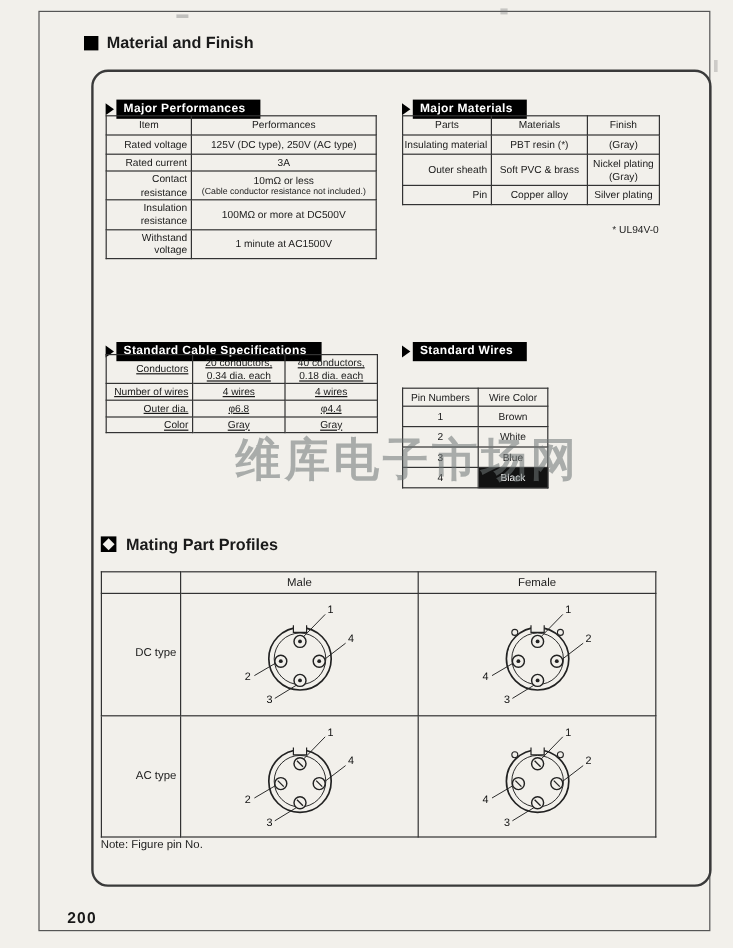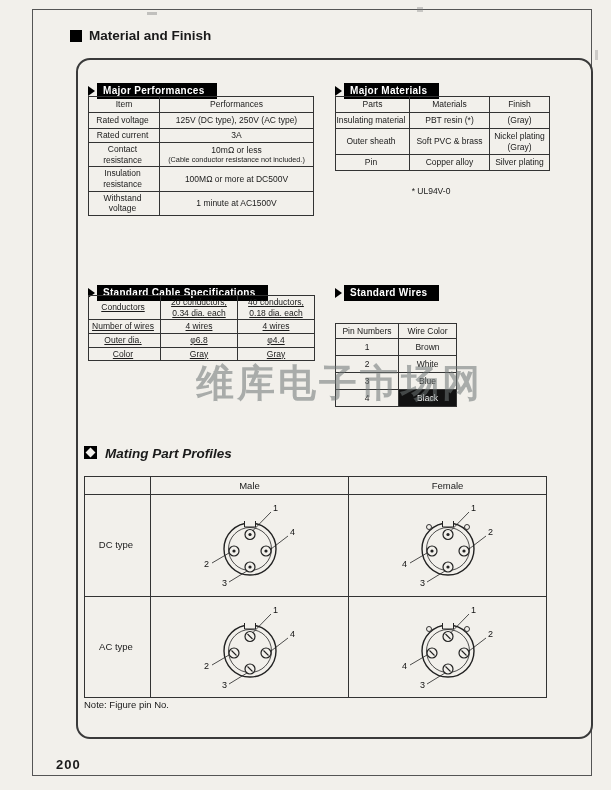--- a/index.html
+++ b/index.html
@@ -14,30 +14,30 @@
   .doc-title { position:absolute; left:70px; top:28px; display:flex; align-items:center; gap:7px; font-size:13.5px; font-weight:bold; }
   .doc-title .sq { width:12px; height:12px; background:#000; }
   .panel { position:absolute; left:76px; top:58px; width:517px; height:681px; border:2px solid #3a3a3a; border-radius:14px; }
 
   .secbar { position:absolute; display:flex; align-items:center; height:34px; }
   .secbar .tri { width:0; height:0; border-left:7px solid #000; border-top:5px solid transparent; border-bottom:5px solid transparent; margin-right:2px; }
   .secbar .bar { background:#000; color:#fff; font-size:10px; font-weight:bold; padding:2px 12px 3px 6px; letter-spacing:.3px; white-space:nowrap; }
 
   table.tbl { position:absolute; border-collapse:collapse; table-layout:fixed; }
   .tbl td { border:1px solid #333; font-size:8.5px; padding:1px 3px; text-align:center; vertical-align:middle; line-height:1.25; }
-  .tbl td.left { text-align:center; padding-left:0; }
+  .tbl td.left { text-align:right; padding-left:0; }
   .tbl td.black-cell { background:#121212; color:#fff; }
   .small-note { font-size:7.3px; }
 
-  .footnote { position:absolute; left:324px; top:186px; width:214px; text-align:center; font-size:8.5px; }
+  .footnote { position:absolute; left:335px; top:186px; width:214px; text-align:right; font-size:8.5px; }
 
   .watermark { position:absolute; left:196px; top:358px; font-size:38px; letter-spacing:3px;
                color:rgba(110,116,116,0.55); font-weight:bold; white-space:nowrap; }
 
-  .mating-head { position:absolute; left:84px; top:446px; display:flex; gap:8px; font-size:13.5px; font-weight:bold;font-style:italic; }
+  .mating-head { position:absolute; left:84px; top:446px; display:flex; align-items:center; gap:8px; font-size:13.5px; font-weight:bold; }
   .dia { width:13px; height:13px; background:#000; position:relative; }
   .dia::after { content:""; position:absolute; left:3px; top:3px; width:7px; height:7px; background:#f2f0eb; transform:rotate(45deg); }
 
   .note-line { position:absolute; left:84px; top:699px; font-size:9.5px; }
   .page-num { position:absolute; left:56px; top:757px; font-size:13px; font-weight:bold; letter-spacing:1px; }
 
   .artifact { position:absolute; background:#777; }
   svg.conn text { font-family:"Liberation Sans","DejaVu Sans",sans-serif; }
 </style>
 </head>

